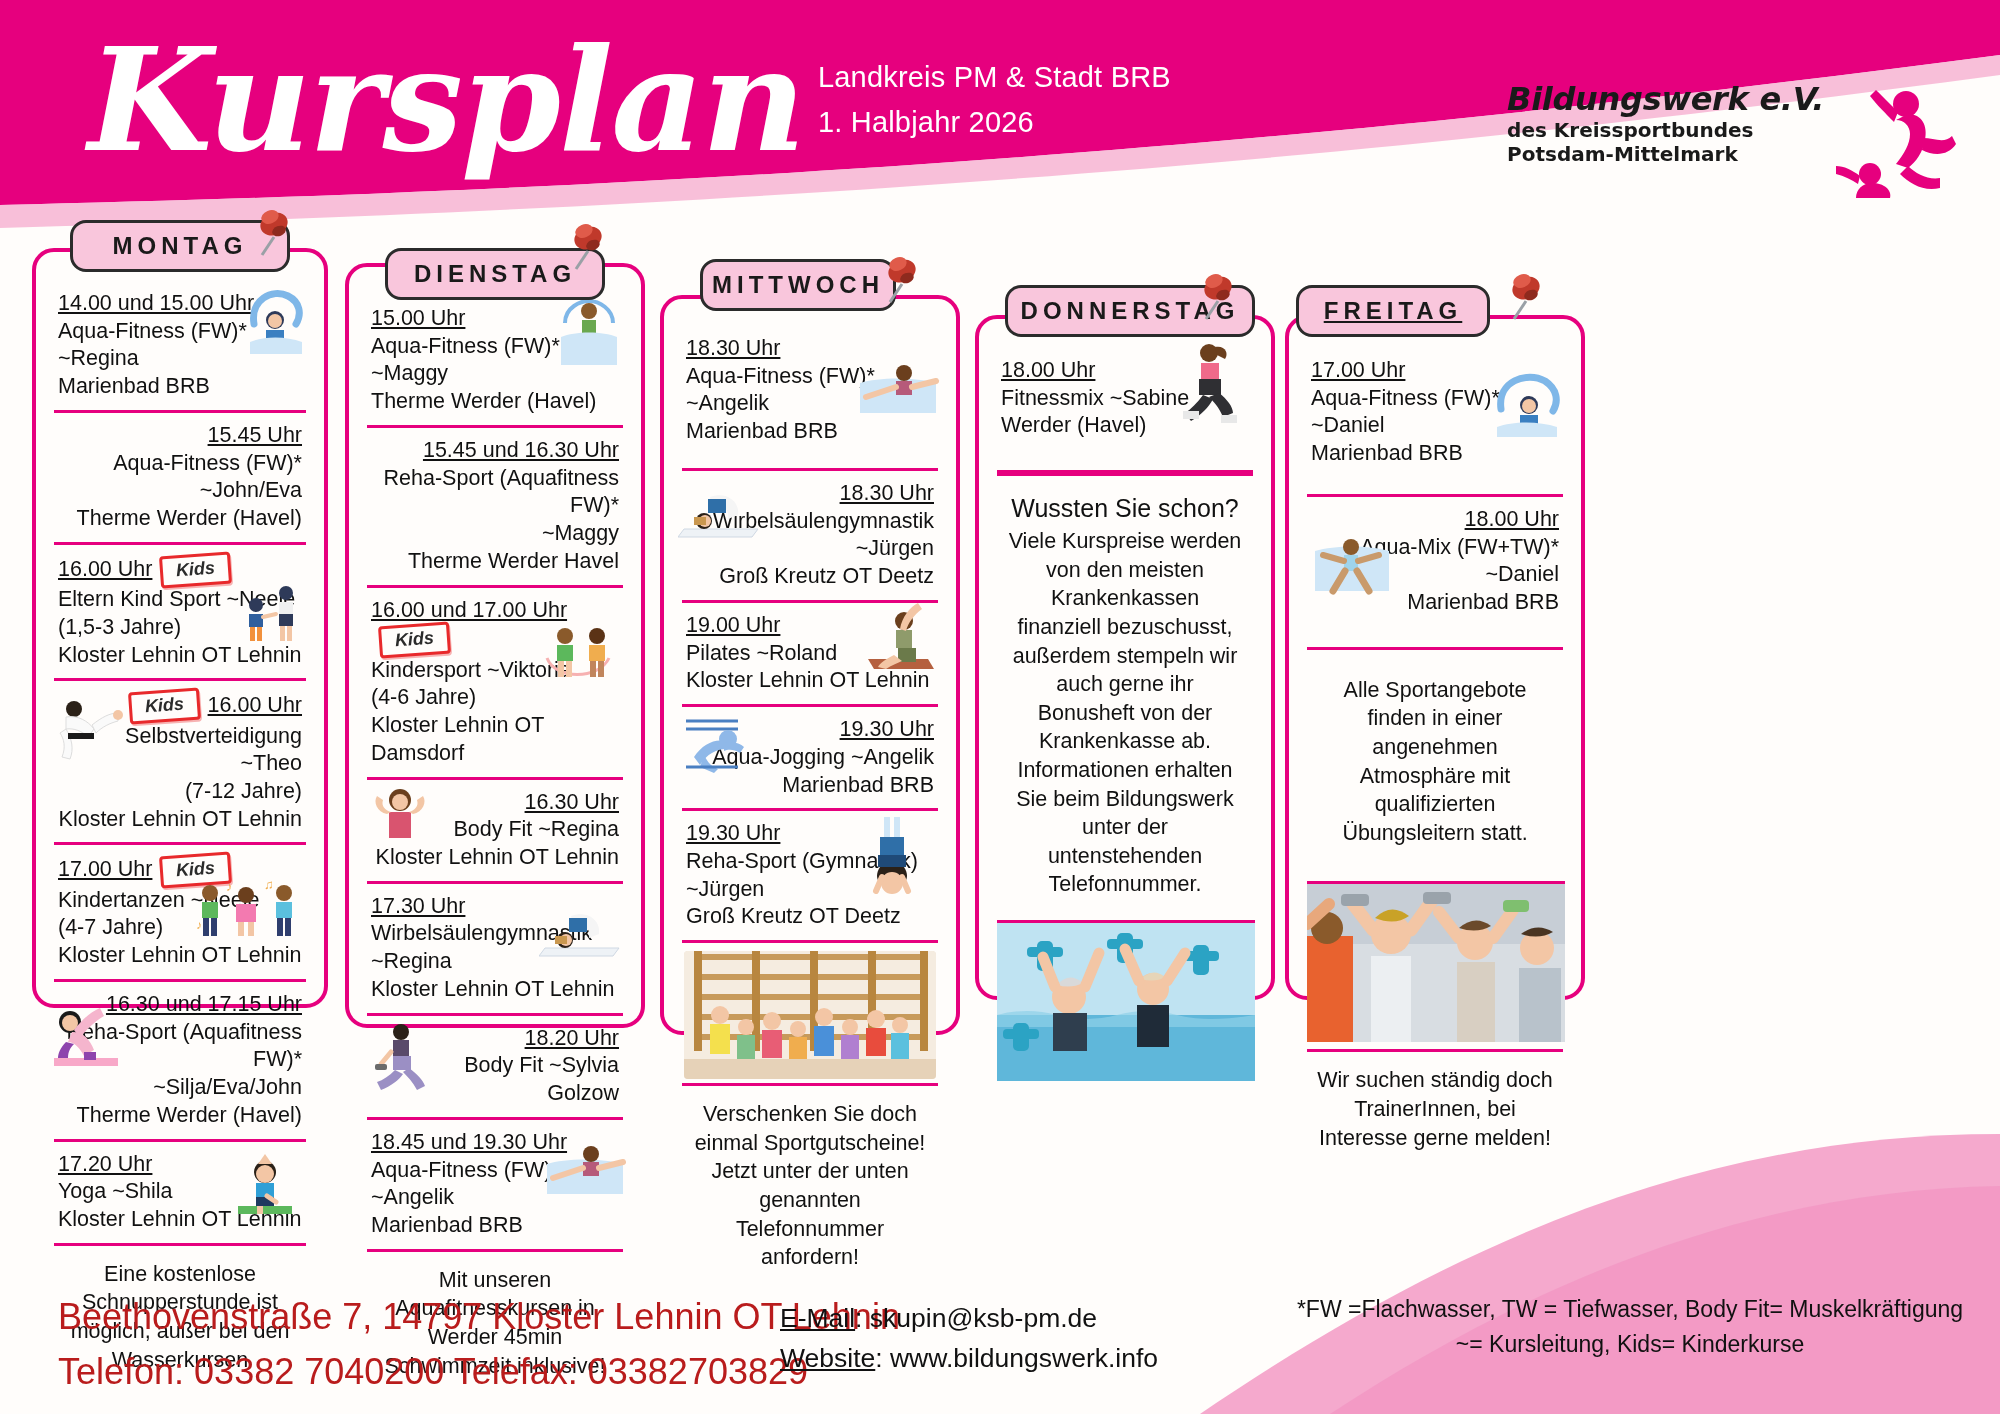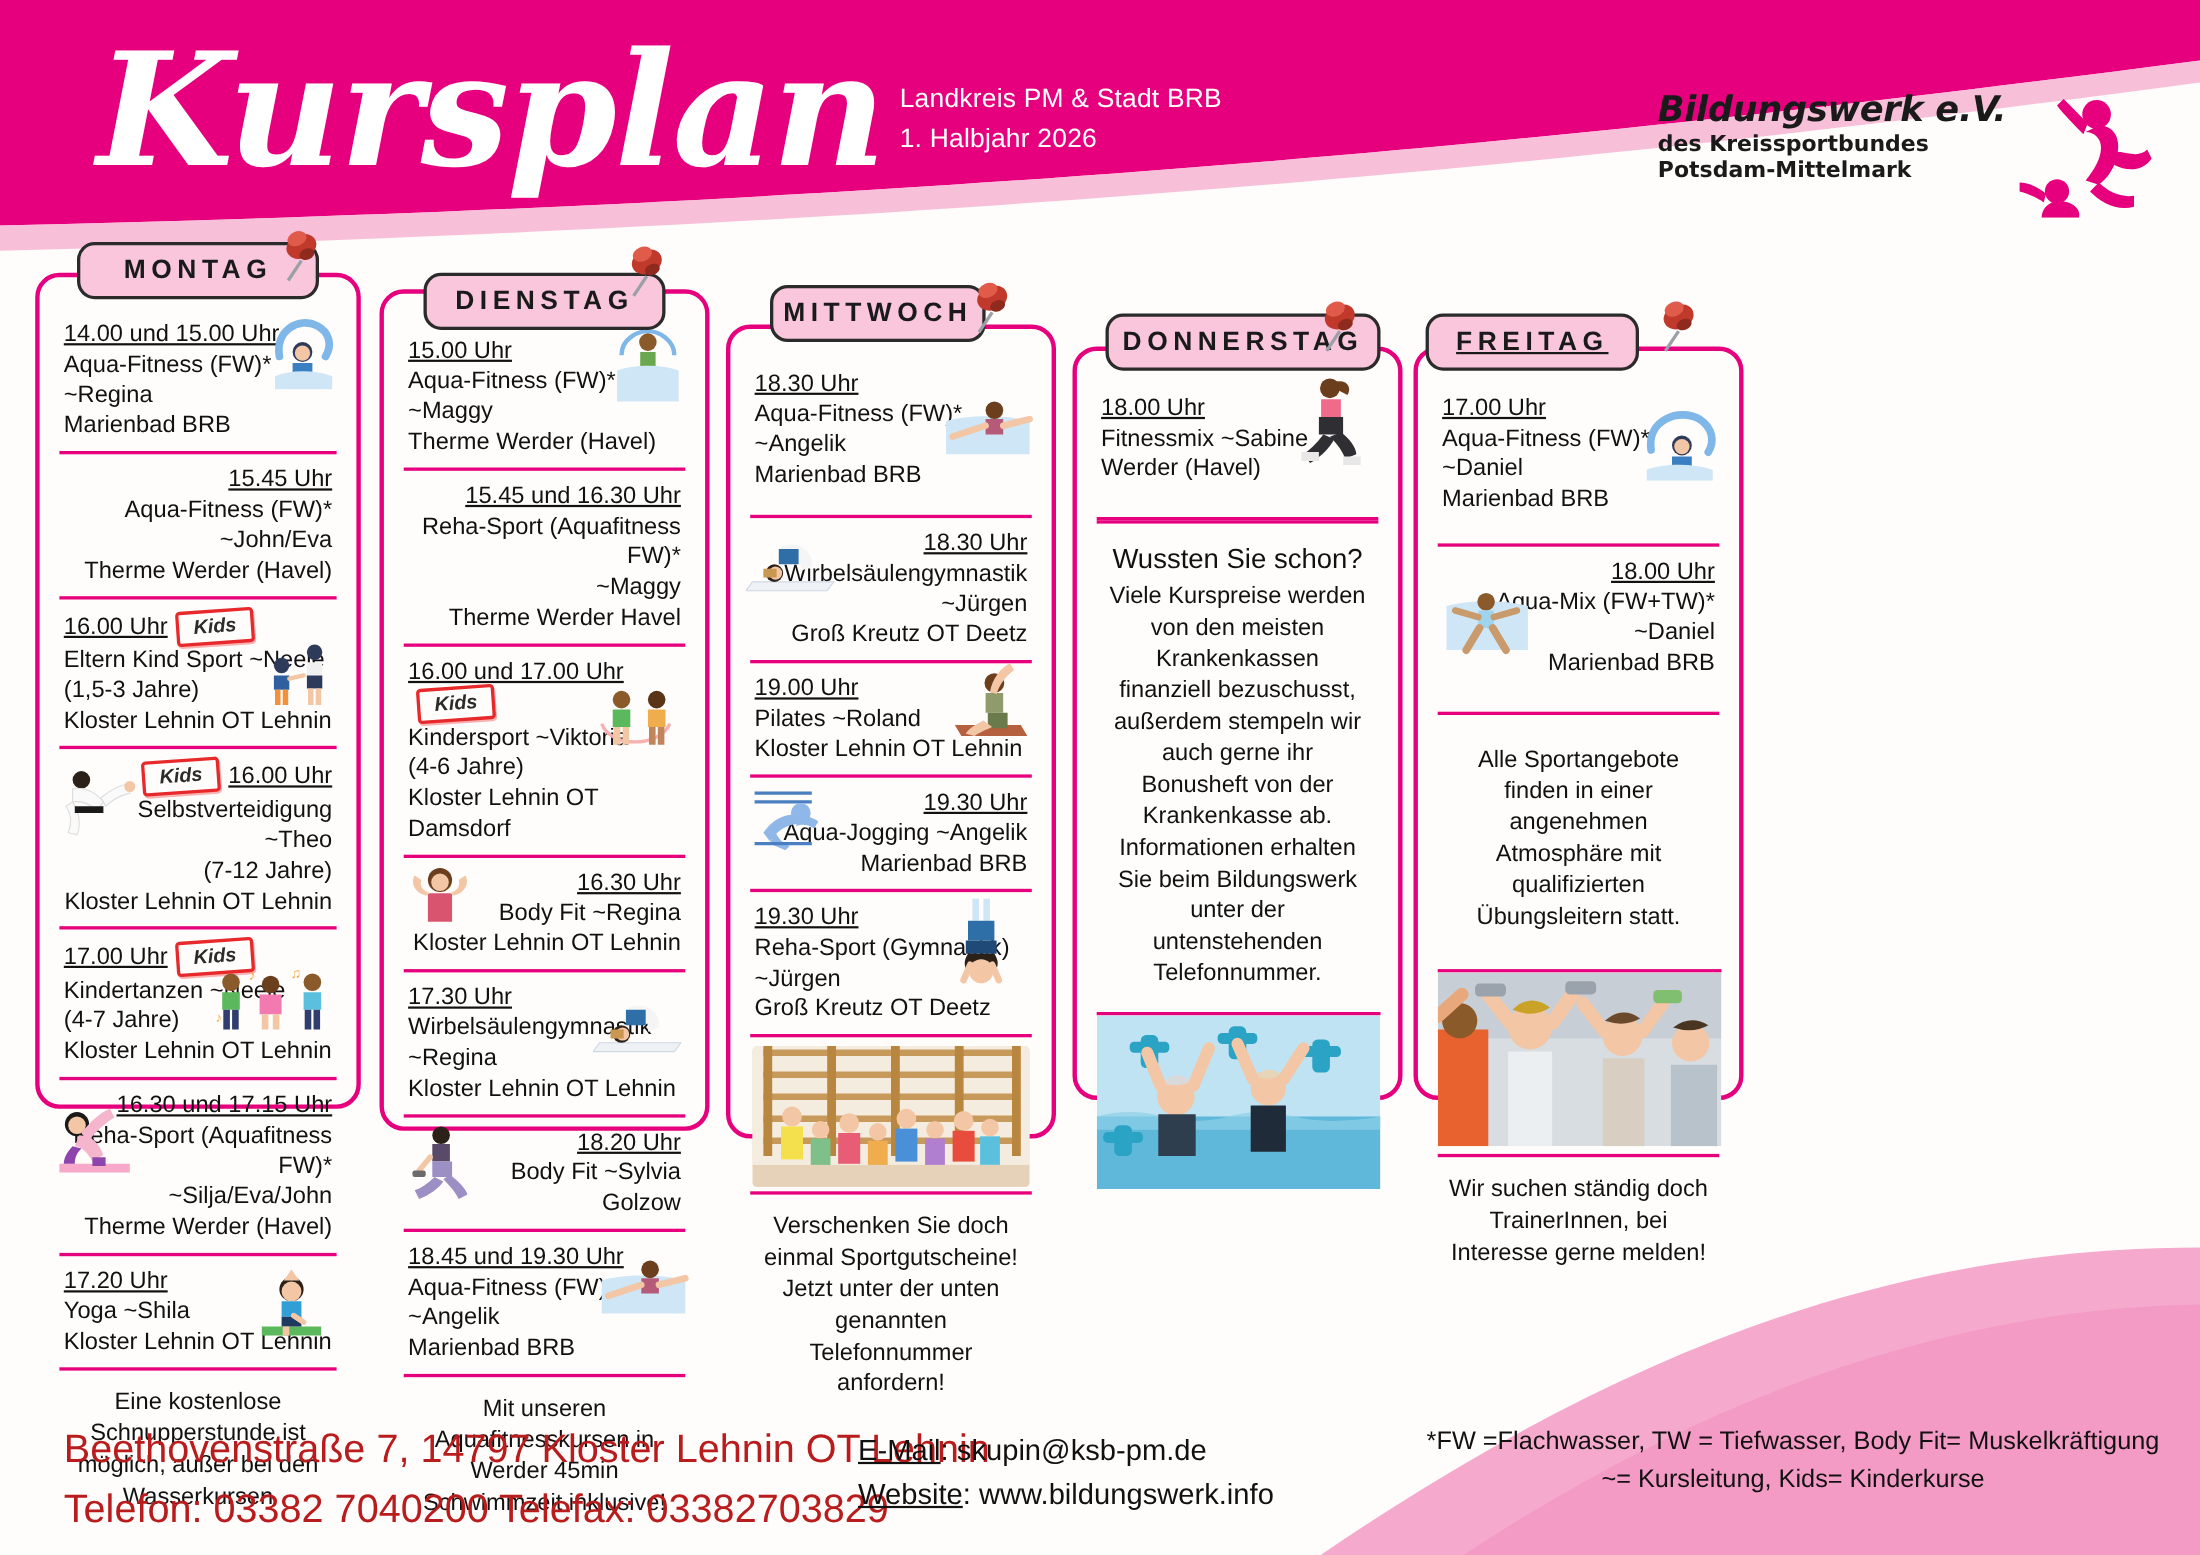--- a/index.html
+++ b/index.html
@@ -22,21 +22,21 @@
     display: flex; align-items: flex-end;
   }
   .kursplan {
     font-family: "DejaVu Serif", serif;
     font-style: italic; font-weight: bold;
     font-size: 143px; color: #ffffff; line-height: 0.93;
     letter-spacing: -2px;
   }
   .subtitle {
     margin-left: 14px; margin-bottom: 22px;
-    color: #ffffff; font-size: 24px; line-height: 1.55;
+    color: #ffffff; font-size: 29px; line-height: 1.55;
     font-family: "Liberation Sans", sans-serif; letter-spacing: .2px;
   }
 
   
   .logo {
     position: absolute; top: 78px; right: 40px; z-index: 5;
     display: flex; align-items: flex-start;
   }
   .logo-text { text-align: left; padding-top: 4px; }
   .logo-l1 {

